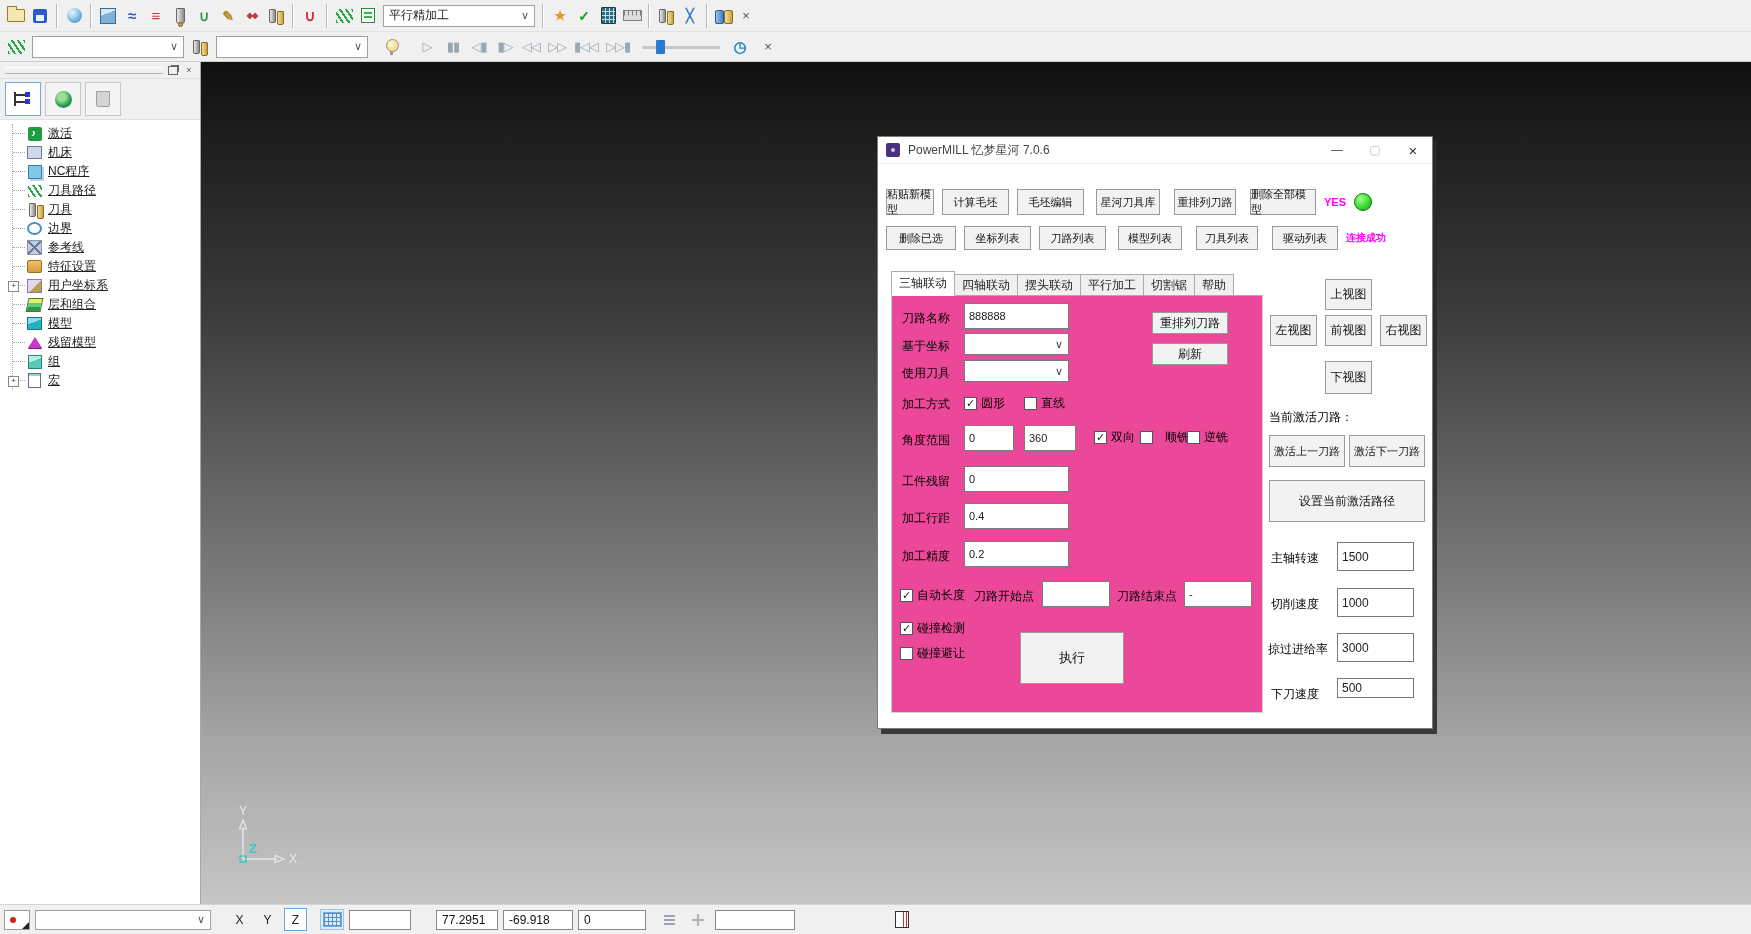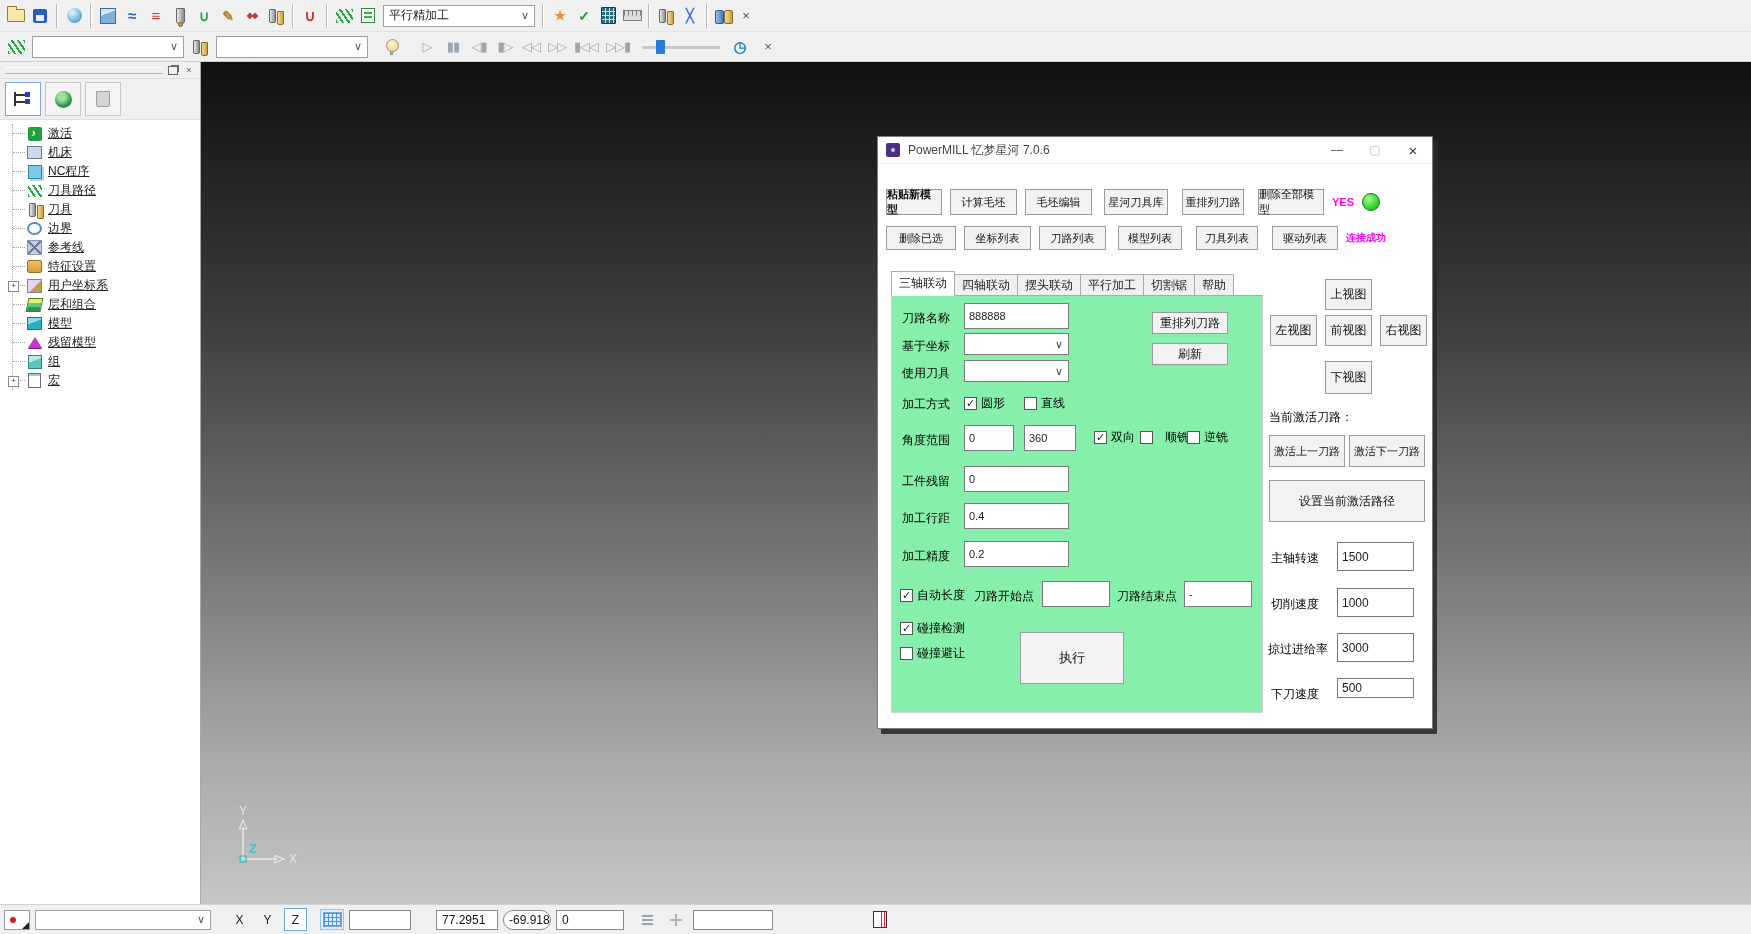--- a/index.html
+++ b/index.html
@@ -108,21 +108,21 @@
   .dlg-menu{position:absolute;left:0;top:26px;right:0;height:24px;display:flex;align-items:center;gap:15px;padding-left:12px;background:#fff;}
   .menu-item{color:#222;cursor:default;}
   .act-row{position:absolute;left:8px;display:flex;gap:8px;align-items:center;}
   .abtn{height:26px;background:#f2f2f2;border:1px solid #9a9a9a;display:flex;align-items:center;justify-content:center;font-size:11px;color:#111;box-sizing:border-box;flex:none;cursor:default;}
   .magenta{color:#ff00ff;font-weight:bold;font-size:10px;}
   .led{width:16px;height:16px;border-radius:50%;background:radial-gradient(circle at 35% 30%,#a8ff88,#2ad22a 65%,#18a018);border:1px solid #0d7a0d;}
   .tabs{position:absolute;left:13px;top:136px;display:flex;align-items:flex-end;height:23px;}
   .tab{height:20px;padding:0 7px;display:flex;align-items:center;background:#f0f0f0;border:1px solid #acacac;border-left:none;font-size:12px;color:#222;}
   .tab:first-child{border-left:1px solid #acacac;}
   .tab.active{height:23px;background:#fff;border-bottom:1px solid #fff;position:relative;z-index:2;}
-  .panel{position:absolute;left:13px;top:158px;width:372px;height:418px;border:1px solid #d0d0d0;border-top:1px solid #acacac;background:#86efac;box-sizing:border-box;}
+  .panel{position:absolute;left:13px;top:158px;width:372px;height:418px;border:1px solid #d0d0d0;border-top:1px solid #acacac;background:#ec4899;box-sizing:border-box;}
   .frm-label{position:absolute;font-size:12px;color:#000;white-space:nowrap;}
   .txt{position:absolute;height:26px;border:1px solid #7a7a7a;background:#fff;font-family:"Liberation Sans",sans-serif;font-size:11px;padding:0 4px;box-sizing:border-box;color:#222;}
   .fcombo{position:absolute;height:22px;width:105px;background:#fff;border:1px solid #7a7a7a;display:flex;align-items:center;justify-content:flex-end;padding-right:5px;box-sizing:border-box;}
   .fcombo .dd{color:#444;font-size:11px;}
   .fbtn{position:absolute;background:#f2f2f2;border:1px solid #9a9a9a;display:flex;align-items:center;justify-content:center;font-size:12px;color:#111;box-sizing:border-box;cursor:default;}
   .cb{position:absolute;display:flex;align-items:center;gap:4px;}
   .cb .box{width:13px;height:13px;border:1px solid #555;background:#fff;display:flex;align-items:center;justify-content:center;font-size:11px;color:#222;line-height:1;box-sizing:border-box;}
   .cb .cbl{font-size:12px;color:#000;white-space:nowrap;}
   .rp-label{position:absolute;font-size:12px;color:#000;white-space:nowrap;}
 
@@ -384,21 +384,21 @@
       <span class="t">PowerMILL 忆梦星河  7.0.6</span>
       <div class="dlg-ctrls">
         <span class="dlg-ctrl">—</span>
         <span class="dlg-ctrl max">▢</span>
         <span class="dlg-ctrl close">×</span>
       </div>
     </div>
 
 
     <div class="act-row" style="top:52px;">
-      <span class="abtn" style="width:56px;font-weight:bold;">粘贴新模型</span>
+      <span class="abtn" style="width:48px;">粘贴新模型</span>
       <span class="abtn" style="width:67px;">计算毛坯</span>
       <span class="abtn" style="width:67px;">毛坯编辑</span>
       <span class="abtn" style="width:64px;margin-left:4px;">星河刀具库</span>
       <span class="abtn" style="width:62px;margin-left:6px;">重排列刀路</span>
       <span class="abtn" style="width:66px;margin-left:6px;">删除全部模型</span>
       <span class="magenta" style="font-size:11px;">YES</span>
       <span class="led"></span>
     </div>
 
     <div class="act-row" style="top:89px;">
@@ -522,21 +522,21 @@
       <span class="dd">∨</span>
     </div>
     <span class="axis-btn" style="margin-left:12px;">X</span>
     <span class="axis-btn">Y</span>
     <span class="axis-btn active">Z</span>
     <span class="sb-icon sel" style="margin-left:8px;">
         <i class="g-grid"></i>
       </span>
     <span class="sb-field" style="width:62px;"></span>
     <span class="sb-field" style="width:62px;margin-left:20px;">77.2951</span>
-    <span class="sb-field" style="width:48px;border-radius:10px;">-69.918</span>
+    <span class="sb-field" style="width:70px;">-69.918</span>
     <span class="sb-field" style="width:68px;">0</span>
     <span class="sb-icon" style="margin-left:6px;">
         <span class="g-xyzlist">
           <i></i>
           <i></i>
           <i></i>
         </span>
       </span>
     <span class="sb-icon">
         <i class="g-cross"></i>

